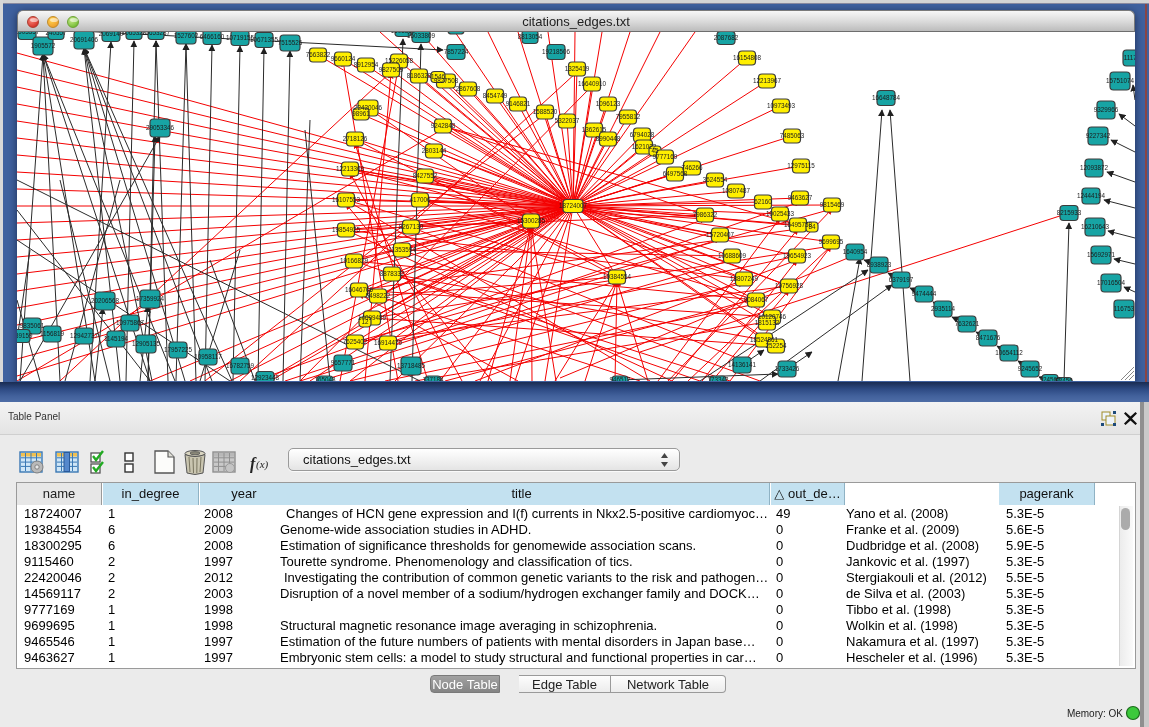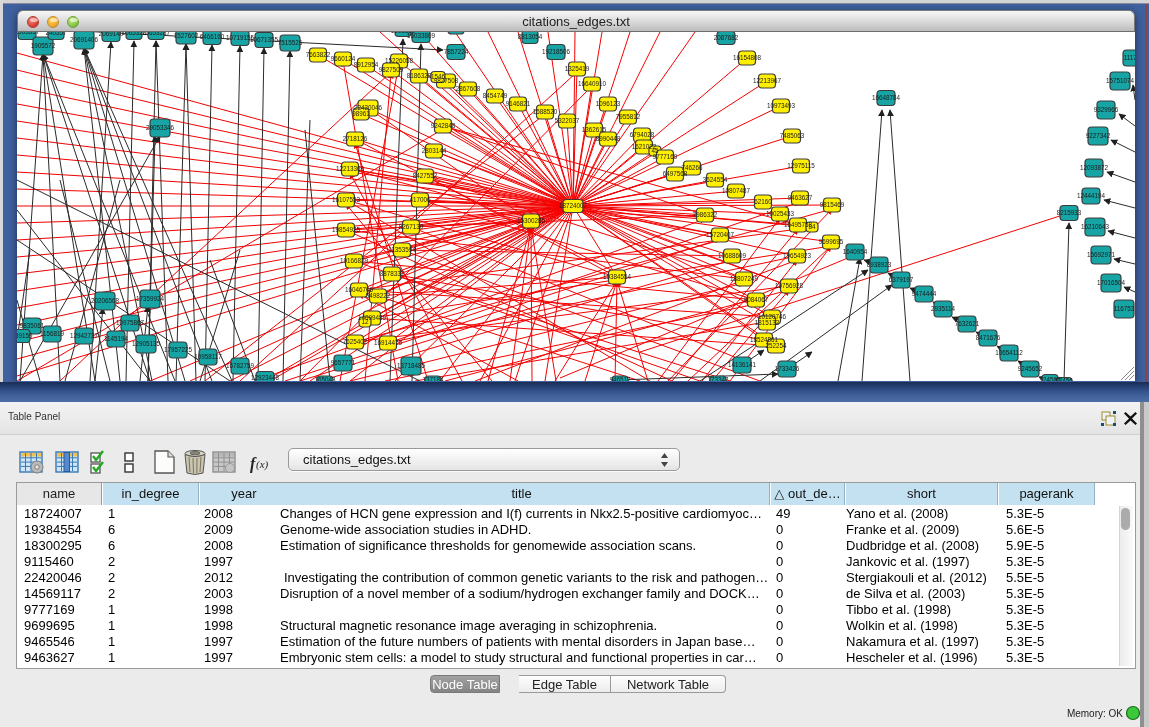--- a/index.html
+++ b/index.html
@@ -669,27 +669,26 @@
         <svg width="9" height="14" style="position:absolute;right:10px;top:4px" viewBox="0 0 9 14">
           <path d="M4.5 0L8 5H1z" fill="#444"></path>
           <path d="M4.5 14L8 9H1z" fill="#444"></path>
         </svg>
       </div>
   <div class="th" style="left:17px;width:85px;background:#e7e7e7;border-right:1px solid #9a9a9a;color:#222">name</div>
       <div class="th" style="left:103px;width:96px">in_degree</div>
       <div class="th" style="left:200px;width:89px">year</div>
       <div class="th" style="left:274px;width:496px">title</div>
       <div class="th" style="left:771px;width:74px">△ out_de…</div>
-      <div class="th" style="left:846px;width:152px">short</div>
       <div class="th" style="left:999px;width:96px">pagerank</div>
   <div class="tr" style="top:104px">
         <span style="left:24px">18724007</span>
         <span style="left:108px">1</span>
         <span style="left:204px">2008</span>
-        <span style="left:280px">Changes of HCN gene expression and I(f) currents in Nkx2.5-positive cardiomyoc…</span>
+        <span style="left:286px">Changes of HCN gene expression and I(f) currents in Nkx2.5-positive cardiomyoc…</span>
         <span style="left:776px">49</span>
         <span style="left:846px">Yano et al. (2008)</span>
         <span style="left:1006px">5.3E-5</span>
       </div>
       <div class="tr" style="top:120px">
         <span style="left:24px">19384554</span>
         <span style="left:108px">6</span>
         <span style="left:204px">2009</span>
         <span style="left:280px">Genome-wide association studies in ADHD.</span>
         <span style="left:776px">0</span>
@@ -702,20 +701,21 @@
         <span style="left:204px">2008</span>
         <span style="left:280px">Estimation of significance thresholds for genomewide association scans.</span>
         <span style="left:776px">0</span>
         <span style="left:846px">Dudbridge et al. (2008)</span>
         <span style="left:1006px">5.9E-5</span>
       </div>
       <div class="tr" style="top:152px">
         <span style="left:24px">9115460</span>
         <span style="left:108px">2</span>
         <span style="left:204px">1997</span>
+        <span style="left:280px">Tourette syndrome. Phenomenology and classification of tics.</span>
         <span style="left:776px">0</span>
         <span style="left:846px">Jankovic et al. (1997)</span>
         <span style="left:1006px">5.3E-5</span>
       </div>
       <div class="tr" style="top:168px">
         <span style="left:24px">22420046</span>
         <span style="left:108px">2</span>
         <span style="left:204px">2012</span>
         <span style="left:284px">Investigating the contribution of common genetic variants to the risk and pathogen…</span>
         <span style="left:776px">0</span>

